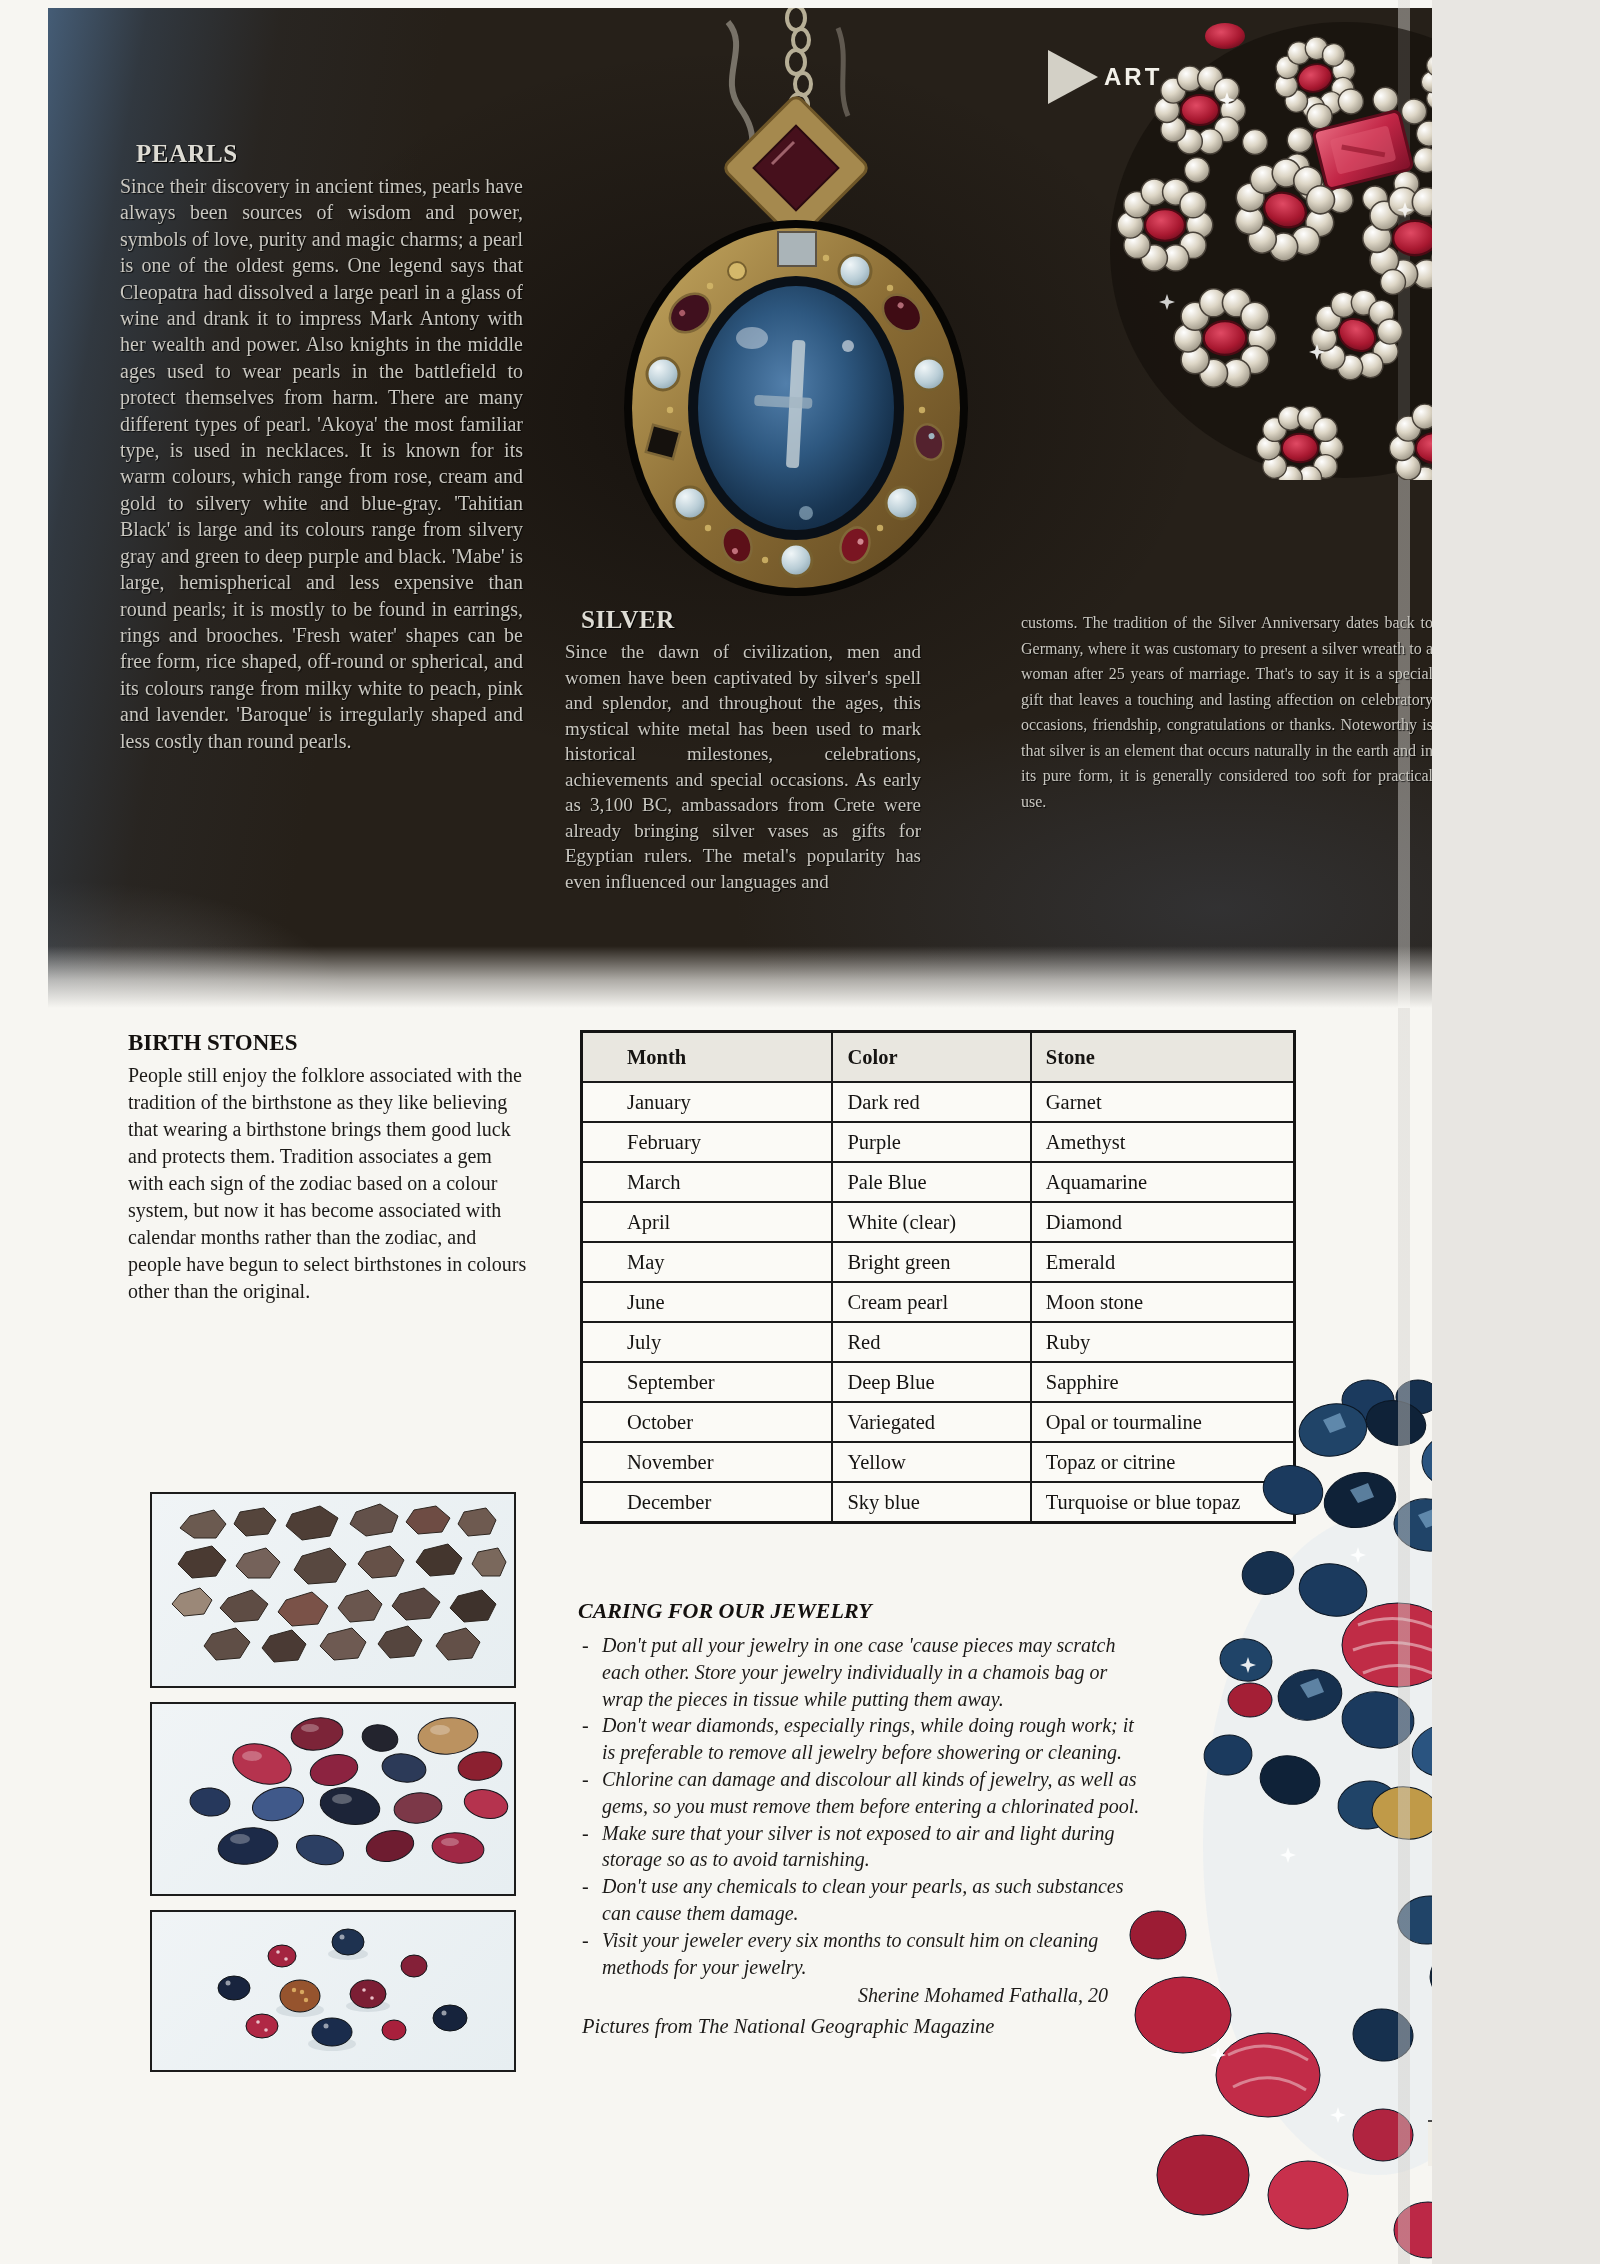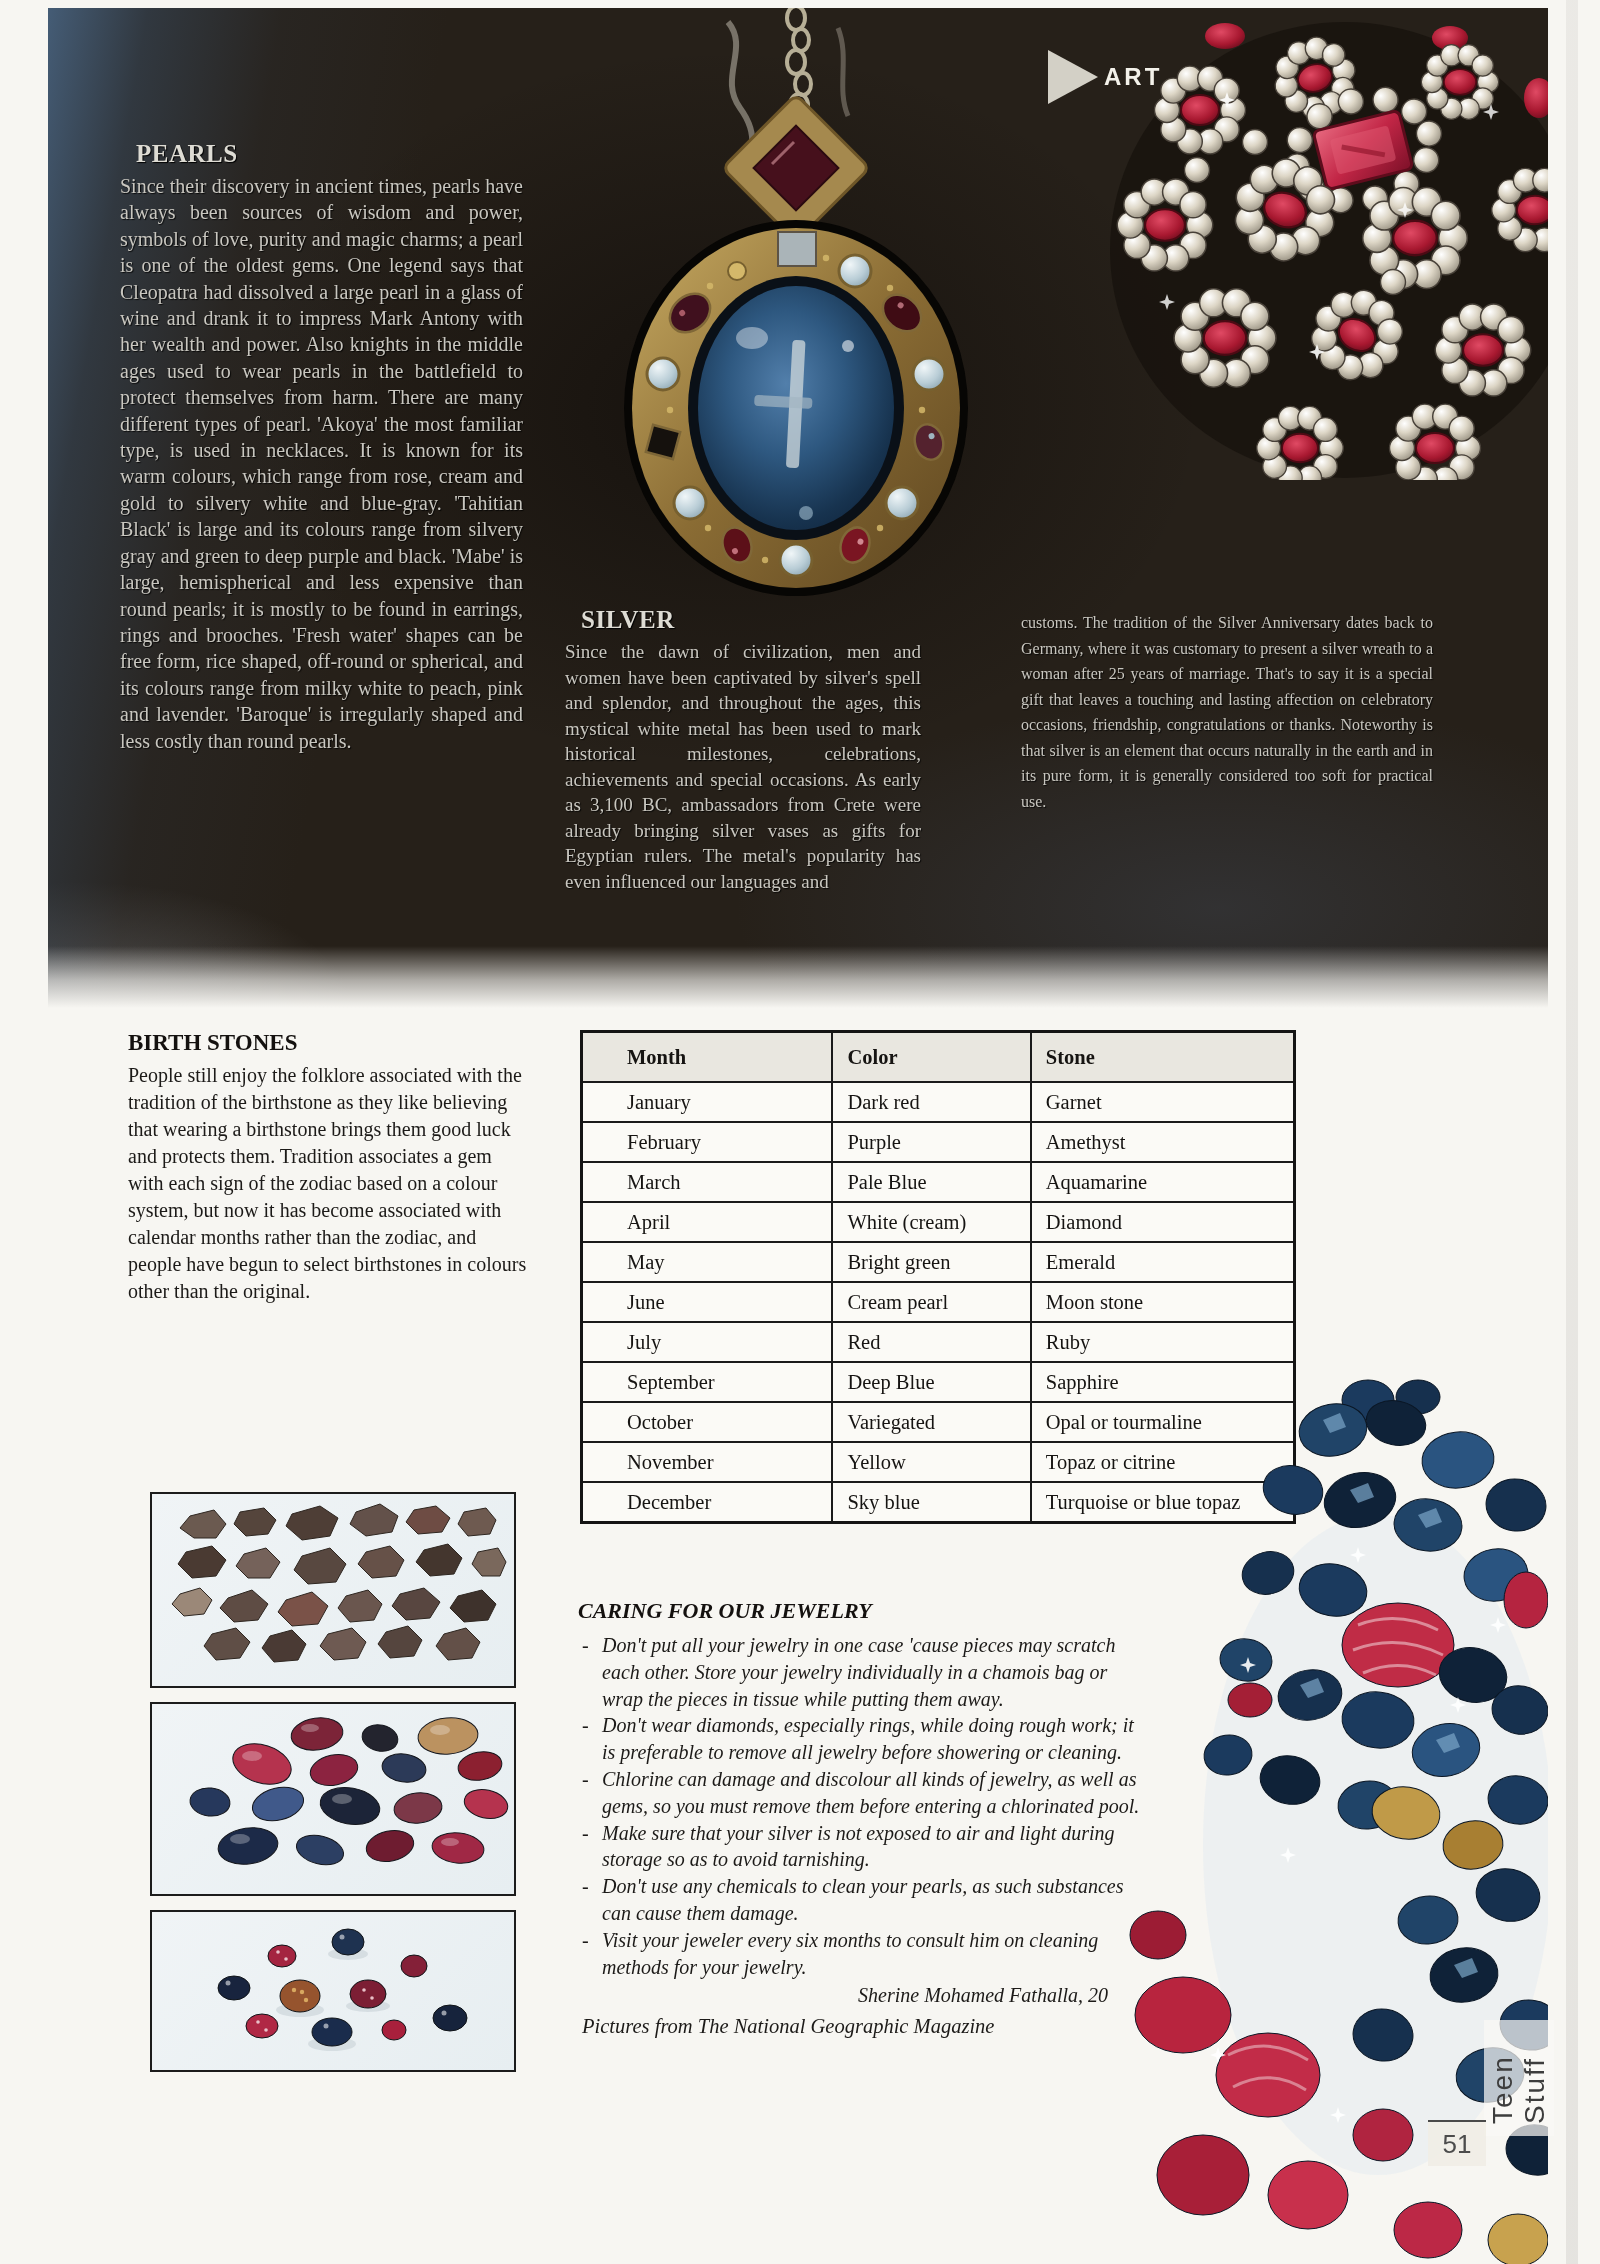--- a/index.html
+++ b/index.html
@@ -1,16 +1,16 @@
 <!DOCTYPE html>
 <html><head>
 <meta charset="utf-8">
 <style>
   html,body{margin:0;padding:0;background:#e8e6e2;}
-  .page{position:relative;width:1600px;height:2264px;background:#f7f6f2;overflow:hidden;
+  .page{position:relative;width:1432px;height:2264px;background:#f7f6f2;overflow:hidden;
         font-family:"Liberation Serif","DejaVu Serif",serif;}
   .scan-edge{position:absolute;right:22px;top:0;width:12px;height:100%;
         background:linear-gradient(#dcdad6,#cfcdc9);opacity:.45;}
 
   
   .photo-section{position:absolute;left:48px;top:8px;width:1500px;height:1000px;
     background:
       linear-gradient(100deg, rgba(72,99,128,.9) 0%, rgba(58,76,96,.55) 6%, rgba(48,52,58,.25) 14%, rgba(0,0,0,0) 24%),
       radial-gradient(ellipse 46% 30% at 78% 90%, rgba(72,82,98,.35), rgba(0,0,0,0) 70%),
       radial-gradient(ellipse 26% 18% at 2% 100%, rgba(188,192,198,.35), rgba(0,0,0,0) 70%),
@@ -308,21 +308,21 @@
         </tr>
 
         <tr>
           <td class="c-month">March</td>
           <td class="c-color">Pale Blue</td>
           <td class="c-stone">Aquamarine</td>
         </tr>
 
         <tr>
           <td class="c-month">April</td>
-          <td class="c-color">White (cream)</td>
+          <td class="c-color">White (clear)</td>
           <td class="c-stone">Diamond</td>
         </tr>
 
         <tr>
           <td class="c-month">May</td>
           <td class="c-color">Bright green</td>
           <td class="c-stone">Emerald</td>
         </tr>
 
         <tr>

